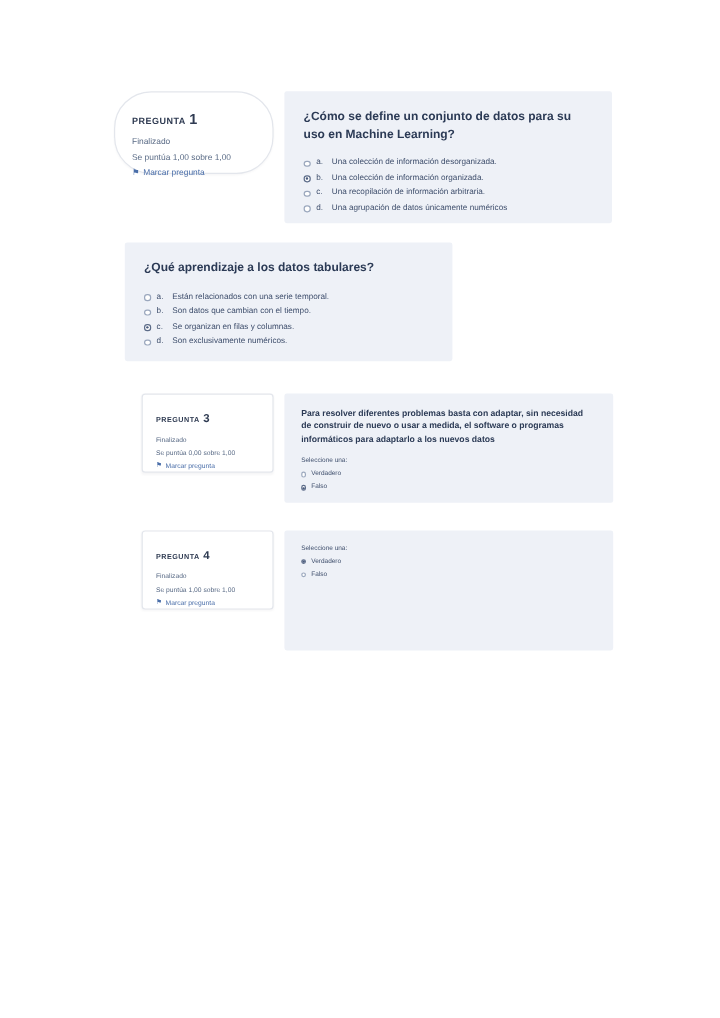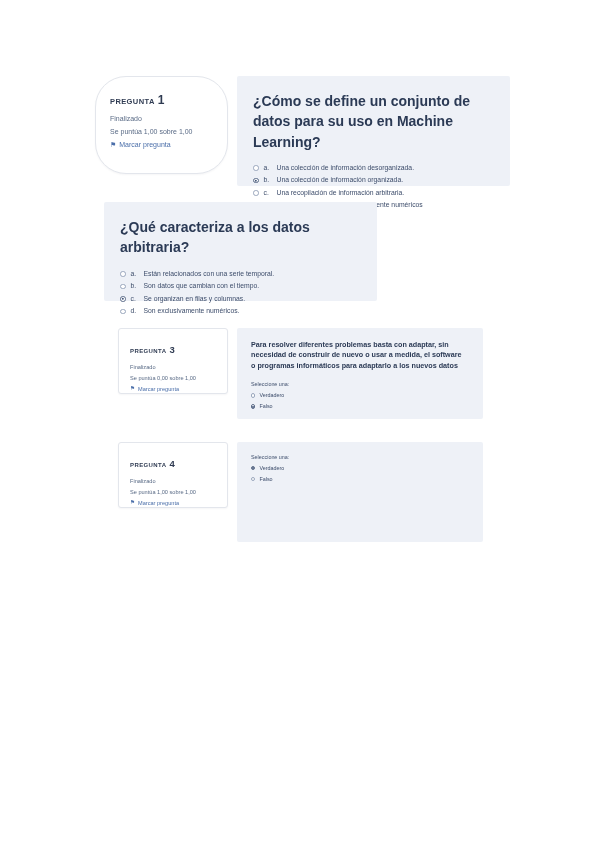--- a/index.html
+++ b/index.html
@@ -147,48 +147,48 @@
   .row-lg .qinfo { width: 133px; }
   .row-lg .qinfo-inner { padding: 13px 13px 14px 14px; }
   .row-lg .qnum-label { font-size: 7.5px; }
   .row-lg .qnum-value { font-size: 12px; }
   .row-lg .qstate, .row-lg .qgrade { font-size: 7px; }
   .row-lg .qflag { font-size: 7px; }
   .row-lg .flag-glyph { font-size: 7px; }
 
   .row-lg .qcontent { width: 273px; }
   .row-lg .qcontent-inner { padding: 15px 20px 18px 16px; }
-  .row-lg .qtext { font-size: 14px; }
+  .row-lg .qtext { font-size: 10px; }
   .row-lg .answers { gap: 5.5px; }
   .row-lg .answer { font-size: 6.8px; gap: 5px; }
   .row-lg .radio { width: 5.5px; height: 5.5px; margin-top: 1.5px; }
   .row-lg .radio.checked::after { width: 2.4px; height: 2.4px; }
   .row-lg .alabel { width: 8px; }
 
   
   .row-sm .qinfo { width: 110px; }
   .row-sm .qinfo-inner { padding: 10px 10px 11px 11px; }
   .row-sm .qnum-label { font-size: 6px; }
   .row-sm .qnum-value { font-size: 9.5px; }
   .row-sm .qstate, .row-sm .qgrade { font-size: 5.6px; margin-bottom: 5px; }
   .row-sm .qflag { font-size: 5.6px; }
   .row-sm .flag-glyph { font-size: 5.6px; }
 
-  .row-sm .qcontent { width: 246px; }
+  .row-sm .qcontent { width: 274px; }
   .row-sm .qcontent-inner { padding: 12px 16px 14px 14px; }
   .row-sm .qtext { font-size: 7.2px; margin-bottom: 10px; }
   .row-sm .qprompt { font-size: 5.4px; margin-bottom: 5px; }
   .row-sm .answers { gap: 5px; }
   .row-sm .answer { font-size: 5.4px; gap: 4px; }
   .row-sm .radio { width: 4.4px; height: 4.4px; margin-top: 1px; }
   .row-sm .radio.checked::after { width: 2px; height: 2px; }
 
   
   #row-q1 { left: 95px;  top: 76px;  }
-  #row-q1 .qinfo { height: 98px; border-radius: 31px; }
+  #row-q1 .qinfo { height: 69px; border-radius: 31px; }
   #row-q1 .qcontent { height: 110px; }
   #row-q1 .qcontent { margin-left: 9px; }
 
   #row-q2 { left: 95px;  top: 202px; }
   #row-q2 .qinfo { height: 79px; }
   #row-q2 .qcontent { height: 99px; }
   #row-q2 .qcontent { margin-left: 9px; }
 
   #row-q3 { left: 118px; top: 328px; }
   #row-q3 .qinfo { height: 66px; }
@@ -244,21 +244,21 @@
             <span class="atext">Una agrupación de datos únicamente numéricos</span>
           </div>
         </div>
       </div>
     </div>
   </div>
 
   <div class="qrow row-lg" id="row-q2">
     <div class="qcontent">
       <div class="qcontent-inner">
-        <div class="qtext">¿Qué caracteriza a los datos arbitraria?</div>
+        <div class="qtext">¿Qué aprendizaje a los datos tabulares?</div>
         <div class="answers">
           <div class="answer">
             <span class="radio"></span>
             <span class="alabel">a.</span>
             <span class="atext">Están relacionados con una serie temporal.</span>
           </div>
           <div class="answer">
             <span class="radio"></span>
             <span class="alabel">b.</span>
             <span class="atext">Son datos que cambian con el tiempo.</span>

